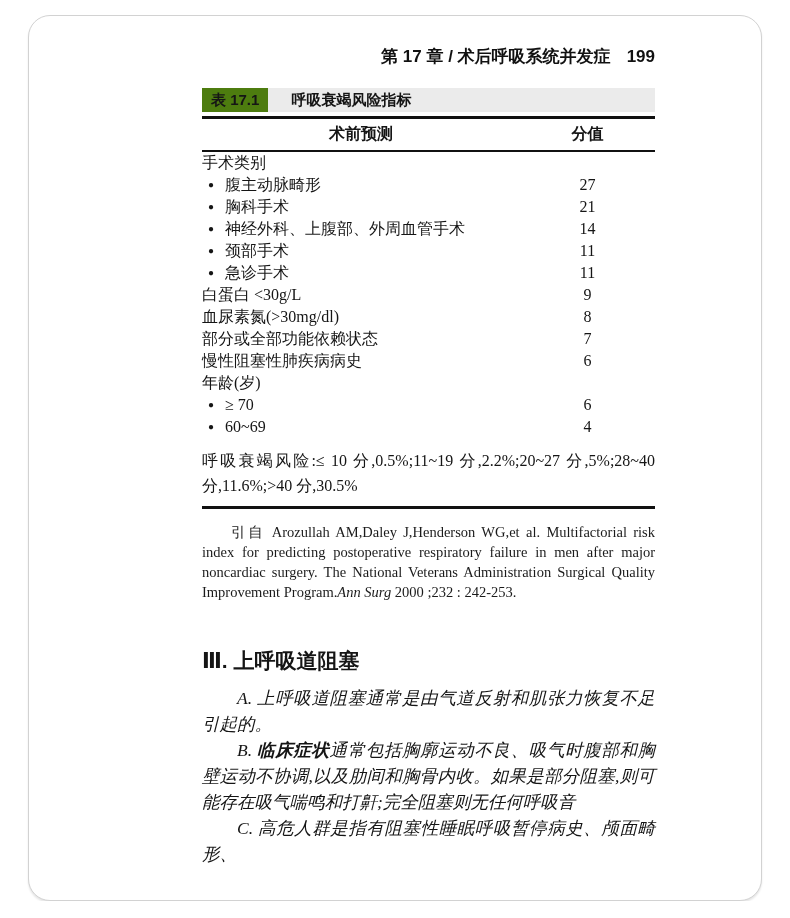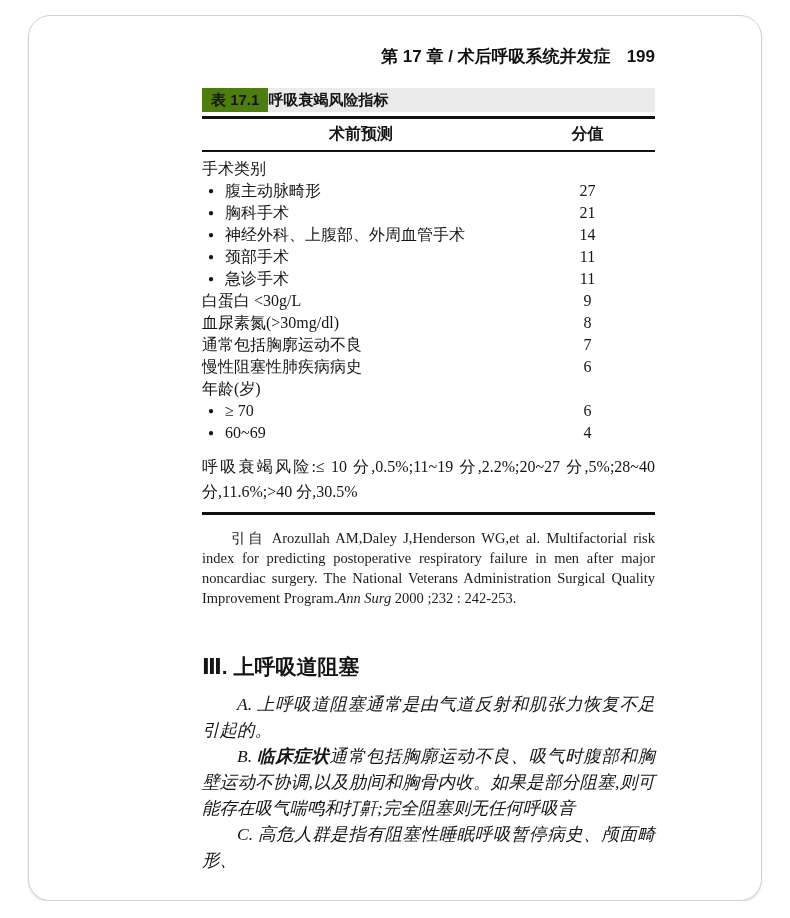--- a/index.html
+++ b/index.html
@@ -44,34 +44,34 @@
     font-weight: bold;
     font-size: 15px;
   }
   .titlebar .tlabel {
     background: #4d7c0f;
     height: 24px;
     line-height: 24px;
     padding: 0 9px;
     flex: 0 0 auto;
   }
-  .titlebar .ttitle { padding-left: 0; }
+  .titlebar .ttitle { padding-left: 23px; }
   .rule-heavy { height: 3px; background: #111; margin-top: 4px; }
   .rule-mid   { height: 2px; background: #111; }
   .thead {
     display: flex;
     align-items: center;
     height: 31px;
     font-family: "Liberation Sans", "DejaVu Sans", sans-serif;
     font-weight: bold;
     font-size: 16px;
   }
   .thead .col1 { flex: 1 1 auto; text-align: center; }
   .thead .col2 { flex: 0 0 135px; text-align: center; }
-  .tbody { padding-top: 6px; }
+  .tbody { padding-top: 0; }
   .trow {
     display: flex;
     line-height: 22px;
     font-size: 16px;
   }
   .trow.sp { margin-top: 0; }
   .trow .lbl { flex: 1 1 auto; }
   .trow .bullet {
     display: inline-block;
     width: 23px;
@@ -166,21 +166,21 @@
         </div>
         <div class="trow sp">
           <span class="lbl"><span>白蛋白 &lt;30g/L</span></span>
           <span class="val">9</span>
         </div>
         <div class="trow sp">
           <span class="lbl"><span>血尿素氮(&gt;30mg/dl)</span></span>
           <span class="val">8</span>
         </div>
         <div class="trow sp">
-          <span class="lbl"><span>通常包括胸廓运动不良</span></span>
+          <span class="lbl"><span>部分或全部功能依赖状态</span></span>
           <span class="val">7</span>
         </div>
         <div class="trow sp">
           <span class="lbl"><span>慢性阻塞性肺疾病病史</span></span>
           <span class="val">6</span>
         </div>
         <div class="trow sp">
           <span class="lbl"><span>年龄(岁)</span></span>
           <span class="val"></span>
         </div>

